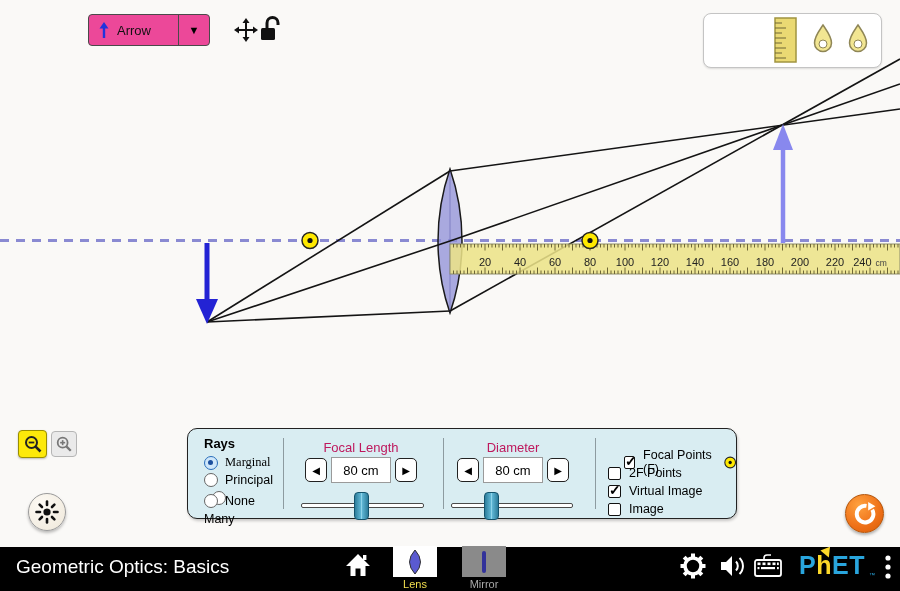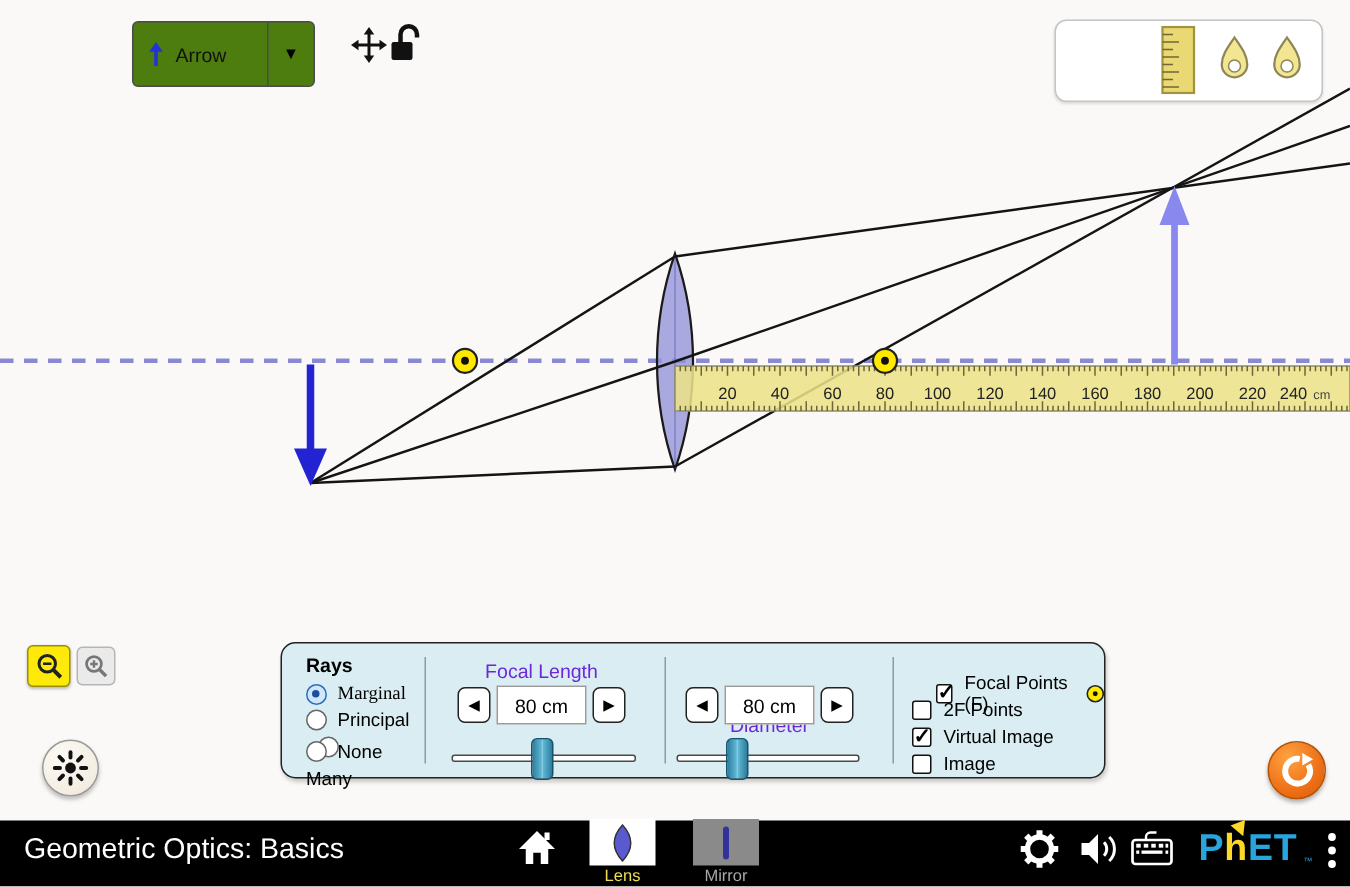--- a/index.html
+++ b/index.html
@@ -1,22 +1,22 @@
 <!DOCTYPE html>
 <html><head>
 <meta charset="utf-8">
 <style>
   html,body{margin:0;padding:0;}
   body{width:900px;height:591px;position:relative;overflow:hidden;
        font-family:"Liberation Sans",sans-serif;background:#faf9f7;}
   .abs{position:absolute;}
 
   
-  #object-combo{left:88px;top:14px;width:122px;height:44px;display:flex;align-items:stretch;
-    background:#4d7c0f;border:1.5px solid #4a4a4a;border-radius:4px;box-sizing:border-box;}
+  #object-combo{left:88px;top:14px;width:122px;height:32px;display:flex;align-items:stretch;
+    background:#ec4899;border:1.5px solid #4a4a4a;border-radius:4px;box-sizing:border-box;}
   #combo-main{flex:1;display:flex;align-items:center;gap:7px;padding-left:9px;cursor:pointer;}
   #combo-label{font-size:13px;color:#111;}
   #combo-arrow-btn{width:30px;border-left:1.5px solid #4a4a4a;display:flex;align-items:center;
     justify-content:center;font-size:11px;color:#000;cursor:pointer;}
 
   
   #toolbox{left:703px;top:13px;width:179px;height:55px;background:#fff;border:1.5px solid #c4c4c4;
     border-radius:8px;box-sizing:border-box;box-shadow:0 1px 2px rgba(0,0,0,.12);}
 
   
@@ -27,21 +27,21 @@
   
   #control-panel{left:187px;top:428px;width:550px;height:91px;background:#d9edf2;
     border:1px solid #222;border-radius:10px;box-sizing:border-box;box-shadow:1px 2px 3px rgba(0,0,0,.2);}
   .panel-divider{position:absolute;top:9px;bottom:9px;width:1px;background:#8d9ba0;}
   #rays-title{left:16px;top:7px;font-size:13px;font-weight:bold;color:#000;}
   .radio-row{position:absolute;left:16px;display:flex;align-items:center;gap:7px;cursor:pointer;}
   .radio{width:14px;height:14px;border-radius:50%;background:#fff;border:1.5px solid #666;box-sizing:border-box;position:relative;}
   .radio-row.sel .radio{background:#cfe7fa;border-color:#2a6ebb;}
   .radio-row.sel .radio::after{content:"";position:absolute;left:3px;top:3px;width:5px;height:5px;border-radius:50%;background:#1b4f9e;}
   .radio-label{font-size:12.5px;color:#000;}
-  .section-title{position:absolute;top:11px;font-size:13px;color:#6d28d9;transform:translateX(-50%);}
+  .section-title{position:absolute;top:11px;font-size:13px;color:#be185d;transform:translateX(-50%);}
   .stepper-btn{position:absolute;width:22px;height:24px;background:#fff;border:1.5px solid #222;border-radius:5px;
     display:flex;align-items:center;justify-content:center;font-size:10px;color:#000;cursor:pointer;box-sizing:border-box;}
   .value-box{position:absolute;width:60px;height:26px;background:#fff;border:1px solid #9a9a9a;
     display:flex;align-items:center;justify-content:center;font-size:13px;color:#000;box-sizing:border-box;}
   .slider-track{position:absolute;height:5px;background:#fff;border:1px solid #4a4a4a;border-radius:2px;box-sizing:border-box;cursor:pointer;}
   .slider-handle{position:absolute;width:15px;height:28px;border-radius:4px;background:linear-gradient(90deg,#2d7d9b 0%,#5fb6d4 45%,#8ed4ea 50%,#5fb6d4 55%,#2d7d9b 100%);
     border:1.5px solid #14546e;box-sizing:border-box;cursor:pointer;}
   .cb-row{position:absolute;left:14px;display:flex;align-items:center;gap:8px;cursor:pointer;}
   .cb{width:13px;height:13px;background:#fff;border:1.6px solid #111;border-radius:2px;box-sizing:border-box;position:relative;}
   .cb-row.on .cb::after{content:"\2713";position:absolute;left:0px;top:-4px;font-size:14px;font-weight:bold;color:#000;}
@@ -494,21 +494,21 @@
 
   <div class="section-title" style="left:173px;">Focal Length</div>
   <div class="stepper-btn" style="left:117px;top:29px;">◀</div>
   <div class="value-box" style="left:143px;top:28px;">80 cm</div>
   <div class="stepper-btn" style="left:207px;top:29px;">▶</div>
   <div class="slider-track" style="left:113px;top:74px;width:123px;"></div>
   <div class="slider-handle" style="left:166px;top:63px;"></div>
 
   <div class="panel-divider" style="left:255px;"></div>
 
-  <div class="section-title" style="left:325px;margin-top:36px;">Diameter</div>
+  <div class="section-title" style="left:325px;">Diameter</div>
   <div class="stepper-btn" style="left:269px;top:29px;">◀</div>
   <div class="value-box" style="left:295px;top:28px;">80 cm</div>
   <div class="stepper-btn" style="left:359px;top:29px;">▶</div>
   <div class="slider-track" style="left:263px;top:74px;width:122px;"></div>
   <div class="slider-handle" style="left:296px;top:63px;"></div>
 
   <div class="panel-divider" style="left:407px;"></div>
 
   <div class="cb-row on" style="left:420px;top:19px;margin-left:16px;">
     <span class="cb"></span>

